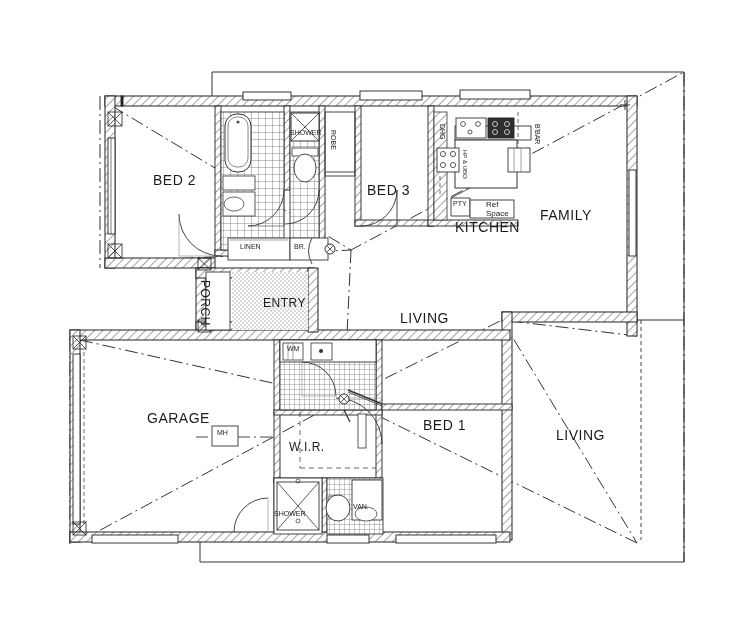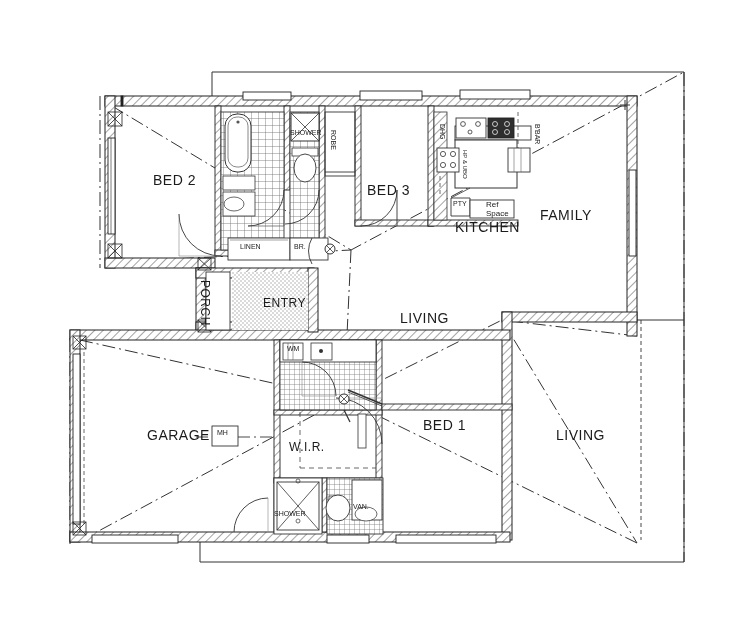--- a/index.html
+++ b/index.html
@@ -334,21 +334,21 @@
 </svg>
 
 <div>
   <div class="lbl room" style="left:153px;top:172px;">BED 2</div>
   <div class="lbl room" style="left:367px;top:182px;">BED 3</div>
   <div class="lbl room" style="left:423px;top:417px;">BED 1</div>
   <div class="lbl room" style="left:455px;top:179px;margin-top:40px;">KITCHEN</div>
   <div class="lbl room" style="left:540px;top:207px;">FAMILY</div>
   <div class="lbl room" style="left:400px;top:310px;">LIVING</div>
   <div class="lbl room" style="left:556px;top:427px;">LIVING</div>
-  <div class="lbl room" style="left:147px;top:427px;">GARAGE</div>
+  <div class="lbl room" style="left:147px;top:410px;">GARAGE</div>
   <div class="lbl room-sm" style="left:263px;top:296px;text-align:right;">ENTRY</div>
   <div class="lbl room-sm" style="left:289px;top:440px;">W.I.R.</div>
 </div>
 
 <div>
   <div class="lbl room-sm vert" style="left:212px;top:280px;transform:rotate(90deg);">PORCH</div>
   <div class="lbl tiny vert" style="left:337px;top:130px;transform:rotate(90deg);">ROBE</div>
   <div class="lbl tiny vert" style="left:541px;top:124px;transform:rotate(90deg);">B'BAR</div>
   <div class="lbl tiny vert" style="left:446px;top:124px;transform:rotate(90deg);">DHG</div>
   <div class="lbl tiny2 vert" style="left:468px;top:150px;transform:rotate(90deg);">HP &amp; UBO</div>

